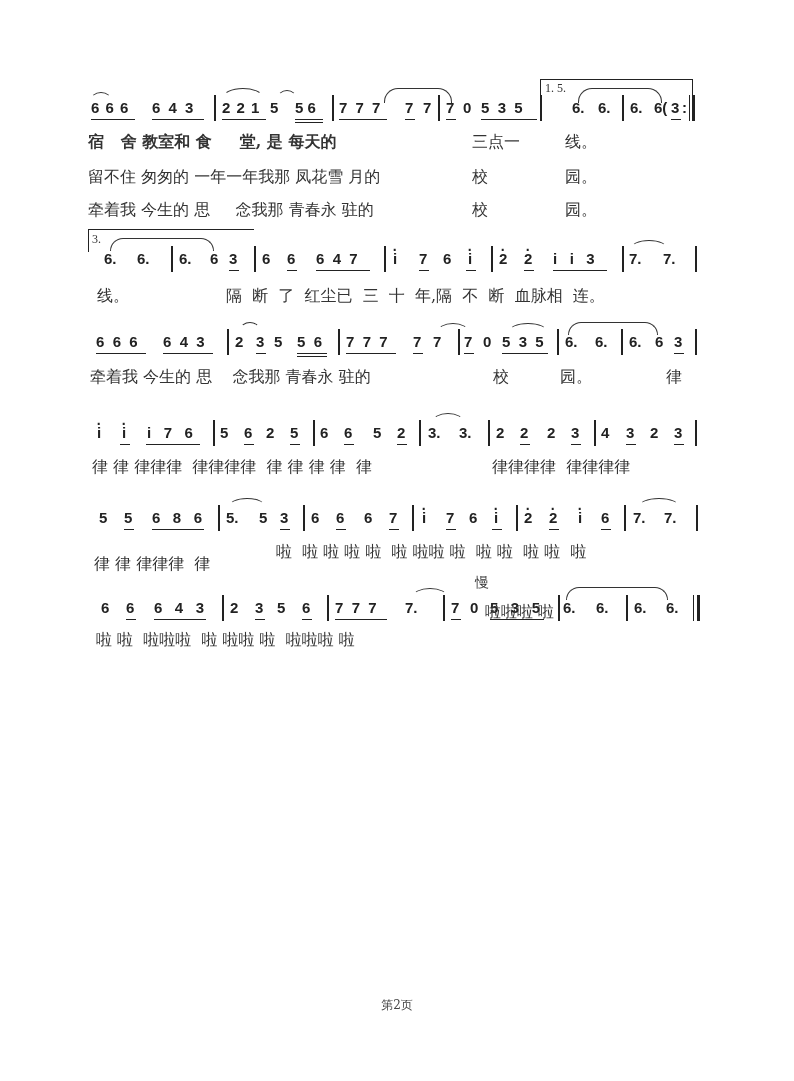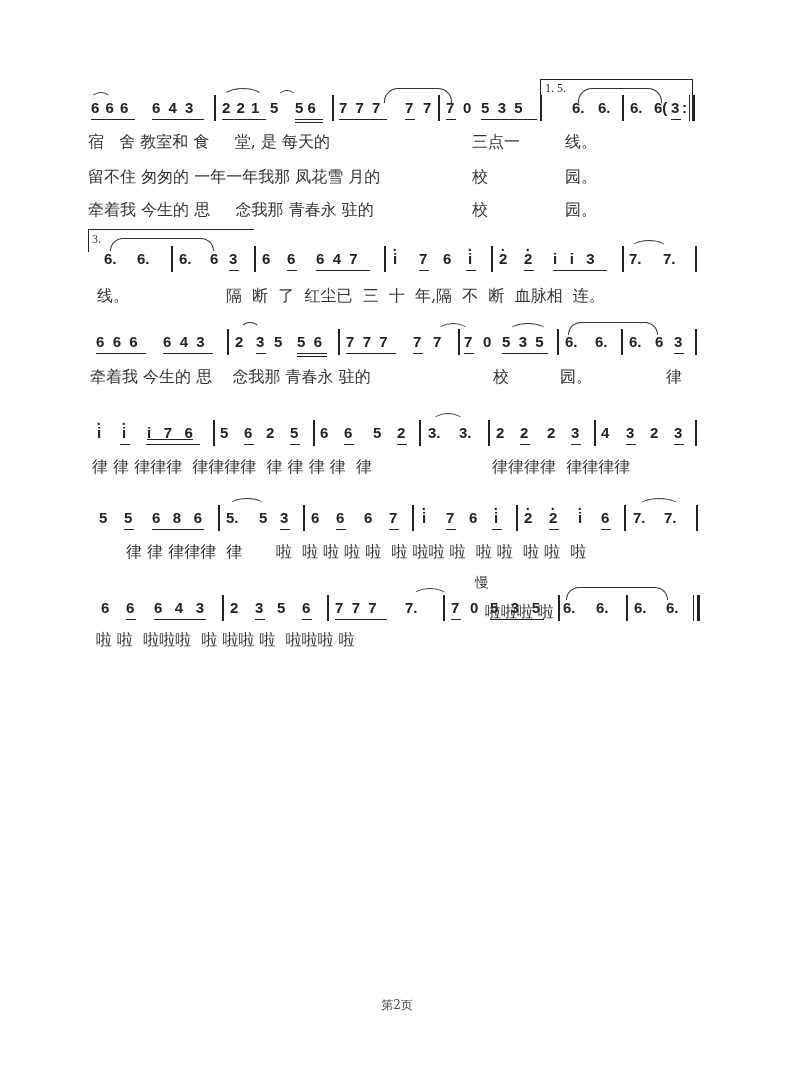--- a/index.html
+++ b/index.html
@@ -75,21 +75,21 @@
     <div class="bar" style="left:622px; top:95px; height:26px;"></div>
 
     <div class="note" style="left:630px; top:99px;">6.</div>
     <div class="note" style="left:654px; top:99px;">6(</div>
     <div class="note" style="left:671px; top:99px;">3</div>
     <div class="ul1" style="left:671px; top:119px; width:10px;"></div>
     <div class="note" style="left:682px; top:99px;">:</div>
     <div class="bar" style="left:689px; top:95px; height:26px; width:1.3px;"></div>
     <div class="bar" style="left:692px; top:95px; height:26px; width:3px;"></div>
 
-    <div class="lyric" style="left:88px; top:132px;">宿   舍 教室和 食     堂, 是 每天的</div>
+    <div class="lyric" style="left:88px; top:132px;font-weight:bold;">宿   舍 教室和 食     堂, 是 每天的</div>
     <div class="lyric" style="left:472px; top:132px;">三点一</div>
     <div class="lyric" style="left:565px; top:132px;">线。</div>
     <div class="lyric" style="left:88px; top:167px;">留不住 匆匆的 一年一年我那 凤花雪 月的</div>
     <div class="lyric" style="left:472px; top:167px;">校</div>
     <div class="lyric" style="left:565px; top:167px;">园。</div>
     <div class="lyric" style="left:88px; top:200px;">牵着我 今生的 思     念我那 青春永 驻的</div>
     <div class="lyric" style="left:472px; top:200px;">校</div>
     <div class="lyric" style="left:565px; top:200px;">园。</div>
   </div>
 
@@ -187,21 +187,21 @@
     <div class="lyric" style="left:560px; top:367px;">园。</div>
     <div class="lyric" style="left:666px; top:367px;">律</div>
   </div>
 
   <div class="row" style="top:0;">
     <div class="slur" style="left:432px; top:413px; width:30px; height:8px;"></div>
 
     <div class="note dotabove" style="left:97px; top:424px;">i</div>
     <div class="note dotabove" style="left:122px; top:424px;">i</div>
     <div class="ul1" style="left:120px; top:444px; width:10px;"></div>
-    <div class="note" style="left:147px; top:424px;text-decoration:underline;">i   7   6</div>
+    <div class="note" style="left:147px; top:424px;">i   7   6</div>
     <div class="ul1" style="left:146px; top:444px; width:54px;"></div>
     <div class="bar" style="left:213px; top:420px; height:26px;"></div>
 
     <div class="note" style="left:220px; top:424px;">5</div>
     <div class="note" style="left:244px; top:424px;">6</div>
     <div class="ul1" style="left:244px; top:444px; width:10px;"></div>
     <div class="note" style="left:266px; top:424px;">2</div>
     <div class="note" style="left:290px; top:424px;">5</div>
     <div class="ul1" style="left:290px; top:444px; width:10px;"></div>
     <div class="bar" style="left:313px; top:420px; height:26px;"></div>
@@ -276,21 +276,21 @@
     <div class="ul1" style="left:549px; top:529px; width:10px;"></div>
     <div class="note dotabove" style="left:578px; top:509px;">i</div>
     <div class="note" style="left:601px; top:509px;">6</div>
     <div class="ul1" style="left:601px; top:529px; width:10px;"></div>
     <div class="bar" style="left:624px; top:505px; height:26px;"></div>
 
     <div class="note" style="left:633px; top:509px;">7.</div>
     <div class="note" style="left:664px; top:509px;">7.</div>
     <div class="bar" style="left:696px; top:505px; height:26px;"></div>
 
-    <div class="lyric" style="left:94px; top:542px;margin-left:32px;">律 律 律律律  律</div>
+    <div class="lyric" style="left:94px; top:554px;">律 律 律律律  律</div>
     <div class="lyric" style="left:276px; top:542px;">啦  啦 啦 啦 啦  啦 啦啦 啦  啦 啦  啦 啦  啦</div>
   </div>
 
   <div class="row" style="top:0;">
     <div class="tempo" style="left:475px; top:574px;">慢</div>
     <div class="slur" style="left:412px; top:588px; width:34px; height:8px;"></div>
     <div class="slur2" style="left:566px; top:587px; width:100px; height:12px;"></div>
 
     <div class="note" style="left:101px; top:599px;">6</div>
     <div class="note" style="left:126px; top:599px;">6</div>

